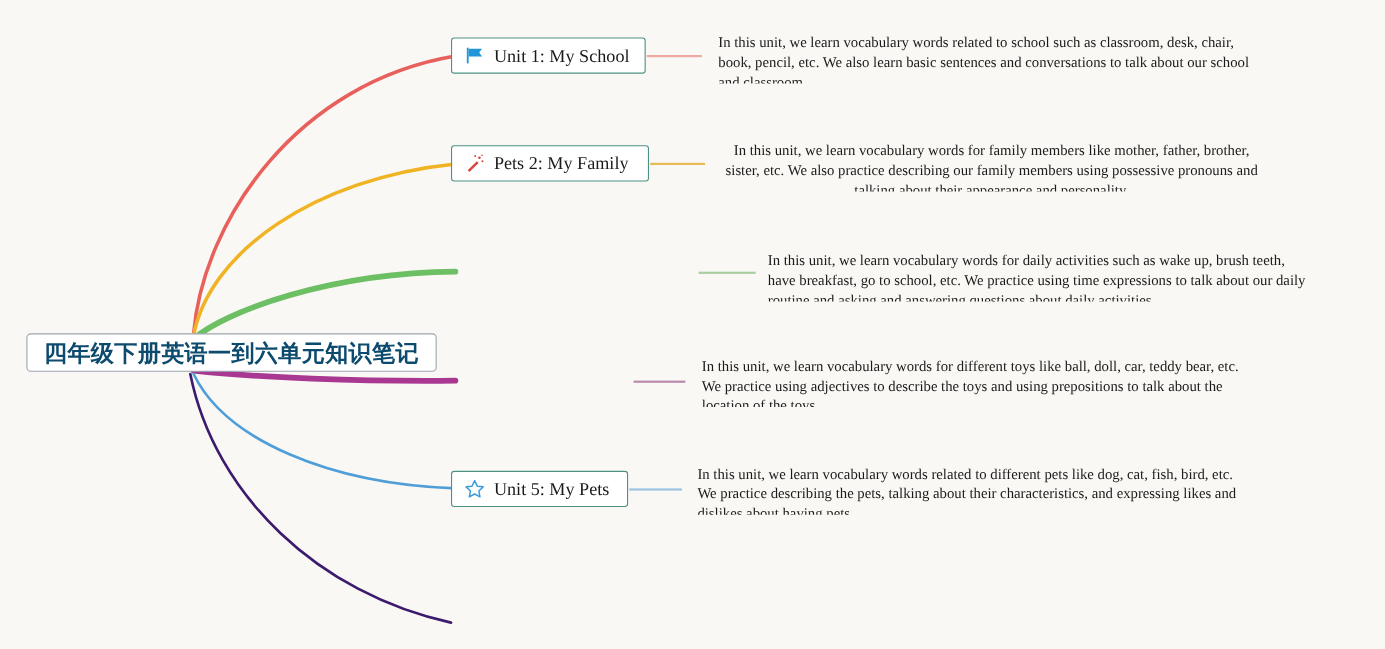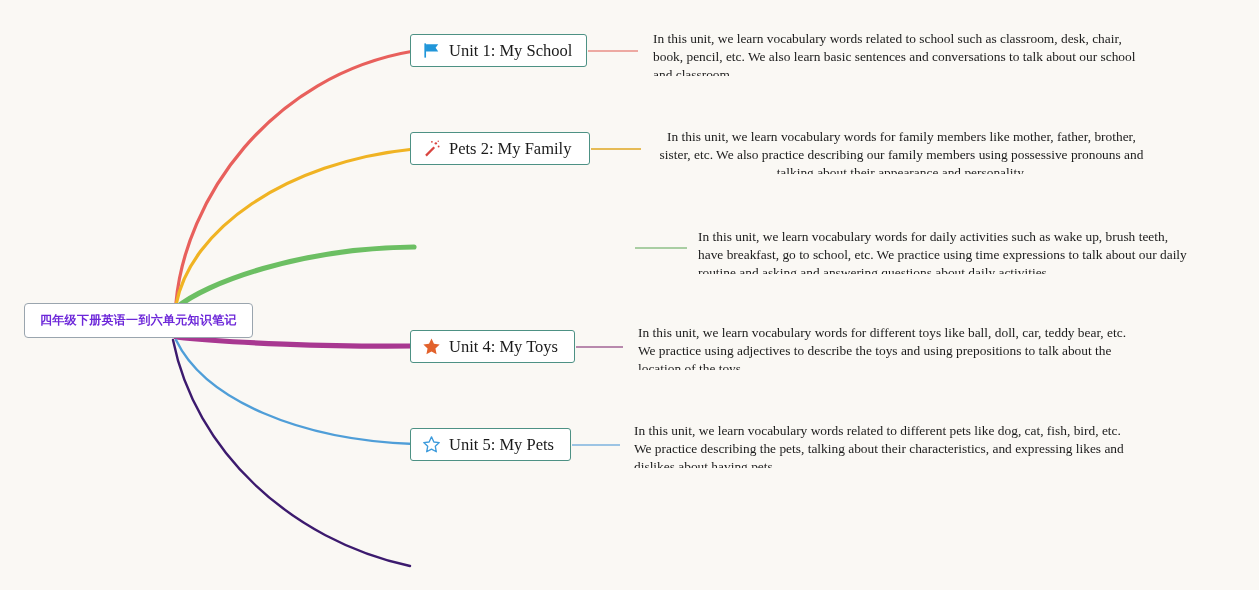--- a/index.html
+++ b/index.html
@@ -39,23 +39,23 @@
     align-items: center;
     justify-content: center;
     padding: 0 15px;
     background: #ffffff;
     border: 1.6px solid #9aa5ae;
     border-radius: 4px;
     z-index: 5;
   }
   .root-title {
     font-family: "DejaVu Sans", "Liberation Sans", sans-serif;
-    font-size: 12px;
+    font-size: 21px;
     font-weight: bold;
-    color: #6d28d9;
+    color: #0c4a6e;
     white-space: nowrap;
     letter-spacing: 0.3px;
   }
 
   
   .unit-node {
     position: absolute;
     height: 33px;
     box-sizing: border-box;
     display: flex;
@@ -142,26 +142,20 @@
   <div class="stub" style="left:591px; top:148px; width:50px; background:#e6bb56;"></div>
   <div class="desc" style="left:653px; top:128px; width:497px; height:46px;text-align:center;">
     <p>In this unit, we learn vocabulary words for family members like mother, father, brother, sister, etc. We also practice describing our family members using possessive pronouns and talking about their appearance and personality.</p>
   </div>
 
   <div class="stub" style="left:635px; top:247px; width:52px; background:#a9cea3;"></div>
   <div class="desc" style="left:698px; top:228px; width:497px; height:46px;">
     <p>In this unit, we learn vocabulary words for daily activities such as wake up, brush teeth, have breakfast, go to school, etc. We practice using time expressions to talk about our daily routine and asking and answering questions about daily activities.</p>
   </div>
 
-  <div class="unit-node" style="left:410px; top:330px; width:165px;">
-    <svg class="unit-icon" viewBox="0 0 24 24" xmlns="http://www.w3.org/2000/svg">
-      <path d="M12 1.9 L15.1 8.6 L22.3 9.5 L17.0 14.5 L18.4 21.8 L12 18.2 L5.6 21.8 L7.0 14.5 L1.7 9.5 L8.9 8.6 Z" fill="#e2622c"></path>
-    </svg>
-    <span class="unit-label">Unit 4: My Toys</span>
-  </div>
   <div class="stub" style="left:576px; top:346px; width:47px; background:#b889ad;"></div>
   <div class="desc" style="left:638px; top:324px; width:500px; height:46px;">
     <p>In this unit, we learn vocabulary words for different toys like ball, doll, car, teddy bear, etc. We practice using adjectives to describe the toys and using prepositions to talk about the location of the toys.</p>
   </div>
 
   <div class="unit-node" style="left:410px; top:428px; width:161px;">
     <svg class="unit-icon" viewBox="0 0 24 24" xmlns="http://www.w3.org/2000/svg">
       <path d="M12 2.4 L15.0 8.8 L21.8 9.6 L16.8 14.3 L18.1 21.2 L12 17.8 L5.9 21.2 L7.2 14.3 L2.2 9.6 L9.0 8.8 Z" fill="none" stroke="#3d9bdc" stroke-width="1.7" stroke-linejoin="round"></path>
     </svg>
     <span class="unit-label">Unit 5: My Pets</span>

